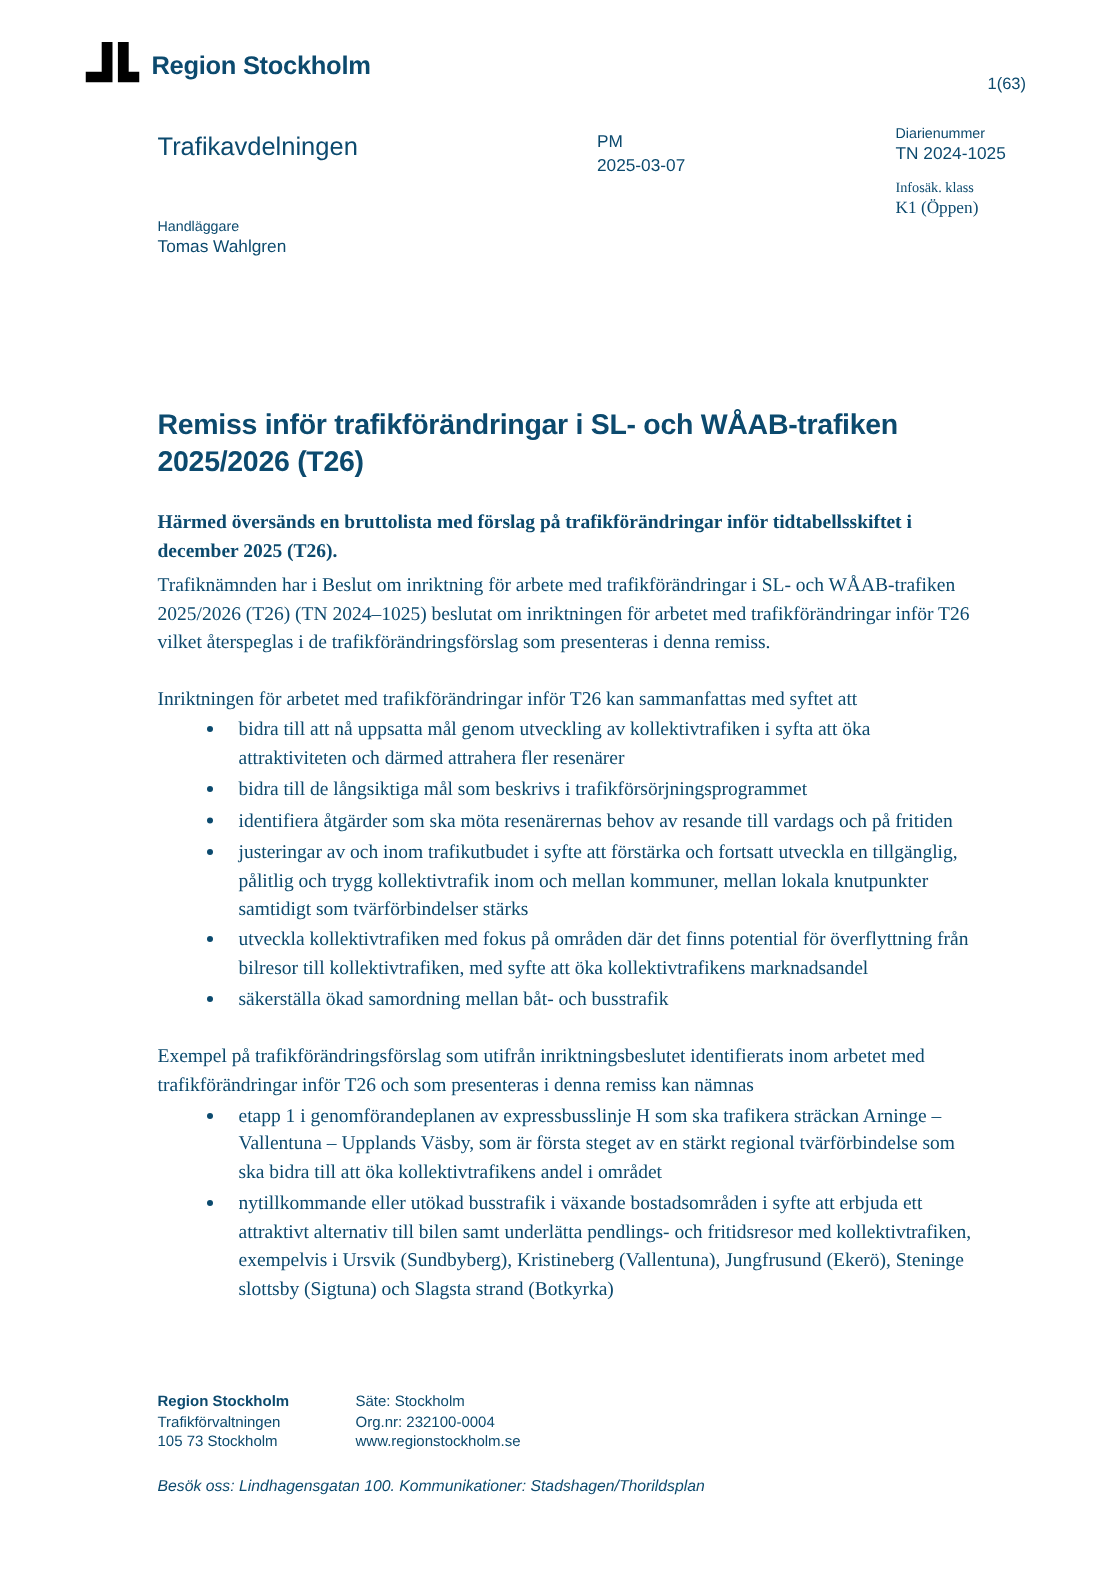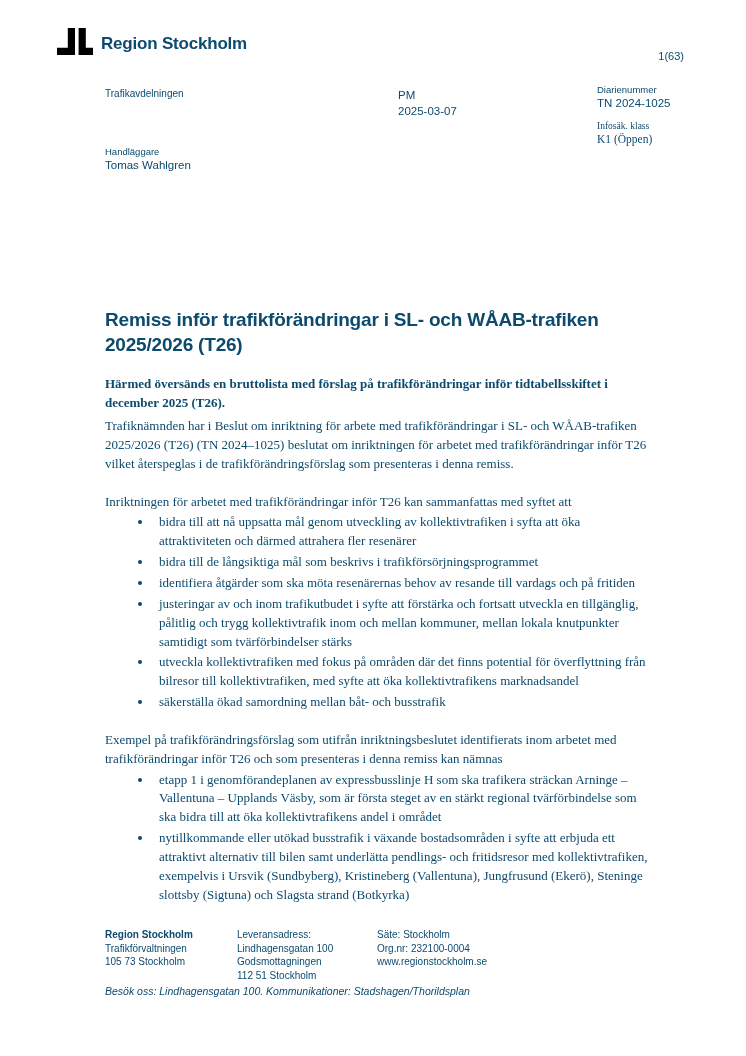--- a/index.html
+++ b/index.html
@@ -13,39 +13,39 @@
     overflow:hidden;
     margin:0 auto;
   }
 
   
   .logo { position:absolute; top:28px; left:57px; display:flex; align-items:flex-end; gap:8px; }
   .logo svg { display:block; }
   .logo-text { font-size:17px; font-weight:bold; letter-spacing:-0.2px; padding-bottom:1px; }
   .page-number { position:absolute; top:50px; right:62px; font-size:11px; }
 
-  .hdr-dept { position:absolute; top:88px; left:105px; font-size:10px; }
+  .hdr-dept { position:absolute; top:88px; left:105px; font-size:17px; }
   .hdr-pm   { position:absolute; top:88px; left:398px; font-size:11.5px; line-height:1.35; }
   .meta-block { position:absolute; left:597px; font-size:11.5px; line-height:1.3; }
   .meta-label { font-size:9.5px; line-height:1.3; }
   .hdr-diarie { top:84px; }
   .hdr-infosak { top:120px;font-family:Liberation Serif, serif; }
   .hdr-handlaggare { position:absolute; top:146px; left:105px; font-size:11.5px; line-height:1.3; }
   .hdr-handlaggare .meta-label { font-size:9.5px; }
 
   
   .content {
     position:absolute; top:272px; left:105px; width:548px;
     font-family:"Liberation Serif", serif;
     font-size:13px; line-height:1.45;
   }
   h1.doc-title {
     font-family:"Liberation Sans", sans-serif;
     font-size:19px; font-weight:bold; line-height:1.3;
-    margin-bottom:18px; letter-spacing:-0.2px;margin-top:36px;
+    margin-bottom:18px; letter-spacing:-0.2px;
   }
   .lead { font-weight:bold; margin-bottom:4px; }
   .para { margin-bottom:19px; }
   .para-tight { margin-bottom:2px; }
   ul.bullets { margin:0 0 19px 30px; padding-left:18px; }
   ul.bullets li { margin-bottom:2px; padding-left:6px; }
 
   
   .footer {
     position:absolute; top:928px; left:105px; width:592px;
@@ -123,26 +123,20 @@
     </ul>
   </div>
 
   <div class="footer">
     <div>
       <span class="line bold">Region Stockholm</span>
       <span class="line">Trafikförvaltningen</span>
       <span class="line">105 73 Stockholm</span>
     </div>
     <div>
-      <span class="line">Leveransadress:</span>
-      <span class="line">Lindhagensgatan 100</span>
-      <span class="line">Godsmottagningen</span>
-      <span class="line">112 51 Stockholm</span>
-    </div>
-    <div>
       <span class="line">Säte: Stockholm</span>
       <span class="line">Org.nr: 232100-0004</span>
       <span class="line">www.regionstockholm.se</span>
     </div>
   </div>
 
   <div class="visit-line">Besök oss: Lindhagensgatan 100. Kommunikationer: Stadshagen/Thorildsplan</div>
 
 </div>
 

